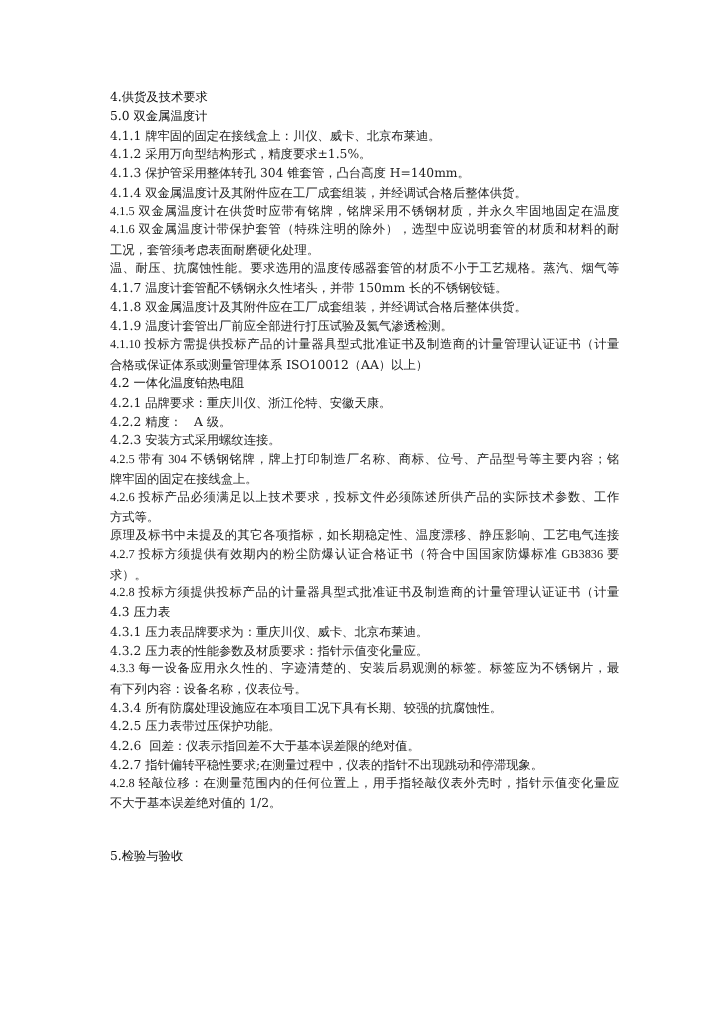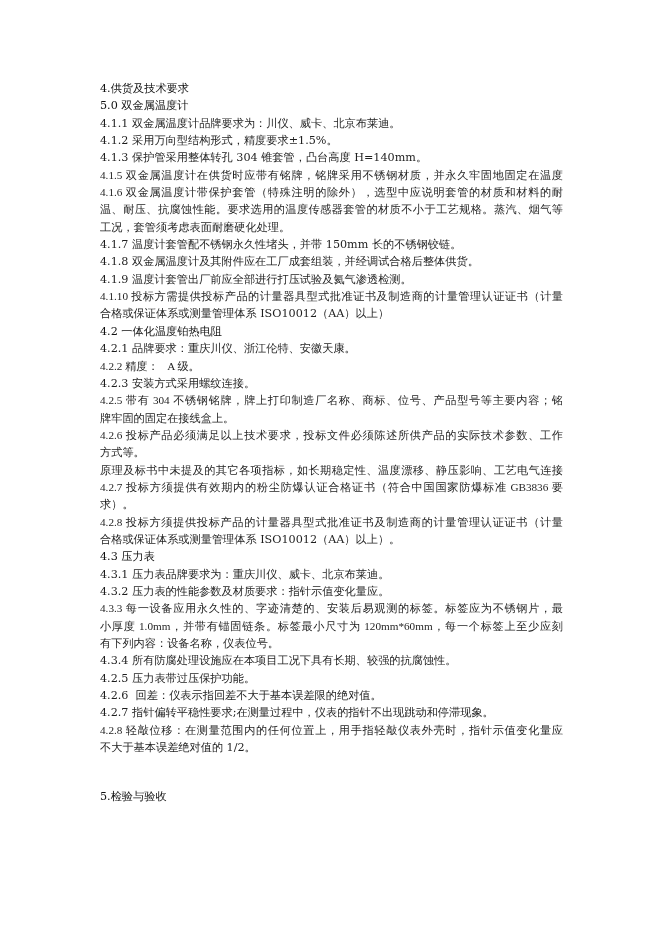--- a/index.html
+++ b/index.html
@@ -33,67 +33,66 @@
   .gap-5 { height: 14px; }
 </style>
 </head>
 <body>
 
 <div class="page">
 
   <span class="line heading">4.供货及技术要求</span>
 
   <span class="line heading">5.0 双金属温度计</span>
-  <span class="line">4.1.1 双金属温度计品牌要求为：川仪、威卡、北京布莱迪。</span>
+  <span class="line">4.1.1 牌牢固的固定在接线盒上：川仪、威卡、北京布莱迪。</span>
   <span class="line">4.1.2 采用万向型结构形式，精度要求±1.5%。</span>
   <span class="line">4.1.3  保护管采用整体转孔 304 锥套管，凸台高度 H=140mm。</span>
+  <span class="line">4.1.4 双金属温度计及其附件应在工厂成套组装，并经调试合格后整体供货。</span>
   <div>
     <span class="line just">4.1.5 双金属温度计在供货时应带有铭牌，铭牌采用不锈钢材质，并永久牢固地固定在温度</span>
   </div>
   <div>
     <span class="line just">4.1.6 双金属温度计带保护套管（特殊注明的除外），选型中应说明套管的材质和材料的耐</span>
+    <span class="line">工况，套管须考虑表面耐磨硬化处理。</span>
     <span class="line just">温、耐压、抗腐蚀性能。要求选用的温度传感器套管的材质不小于工艺规格。蒸汽、烟气等</span>
-    <span class="line">工况，套管须考虑表面耐磨硬化处理。</span>
   </div>
   <span class="line">4.1.7 温度计套管配不锈钢永久性堵头，并带 150mm 长的不锈钢铰链。</span>
   <span class="line">4.1.8 双金属温度计及其附件应在工厂成套组装，并经调试合格后整体供货。</span>
   <span class="line">4.1.9 温度计套管出厂前应全部进行打压试验及氦气渗透检测。</span>
   <div>
     <span class="line just">4.1.10 投标方需提供投标产品的计量器具型式批准证书及制造商的计量管理认证证书（计量</span>
     <span class="line">合格或保证体系或测量管理体系 ISO10012（AA）以上）</span>
   </div>
 
   <span class="line heading">4.2 一体化温度铂热电阻</span>
   <span class="line">4.2.1 品牌要求：重庆川仪、浙江伦特、安徽天康。</span>
-  <span class="line" style="white-space:pre;font-family:Liberation Serif, serif;">4.2.2 精度：   A 级。</span>
+  <span class="line" style="white-space:pre;">4.2.2 精度：   A 级。</span>
   <span class="line">4.2.3 安装方式采用螺纹连接。</span>
   <div>
     <span class="line just">4.2.5 带有 304 不锈钢铭牌，牌上打印制造厂名称、商标、位号、产品型号等主要内容；铭</span>
     <span class="line">牌牢固的固定在接线盒上。</span>
   </div>
   <div>
     <span class="line just">4.2.6 投标产品必须满足以上技术要求，投标文件必须陈述所供产品的实际技术参数、工作</span>
     <span class="line">方式等。</span>
     <span class="line just">原理及标书中未提及的其它各项指标，如长期稳定性、温度漂移、静压影响、工艺电气连接</span>
   </div>
   <div>
     <span class="line just">4.2.7 投标方须提供有效期内的粉尘防爆认证合格证书（符合中国国家防爆标准 GB3836 要</span>
     <span class="line">求）。</span>
   </div>
   <div>
     <span class="line just">4.2.8 投标方须提供投标产品的计量器具型式批准证书及制造商的计量管理认证证书（计量</span>
-    <span class="line">合格或保证体系或测量管理体系 ISO10012（AA）以上）。</span>
   </div>
 
   <span class="line heading">4.3 压力表</span>
   <span class="line">4.3.1 压力表品牌要求为：重庆川仪、威卡、北京布莱迪。</span>
   <span class="line">4.3.2 压力表的性能参数及材质要求：指针示值变化量应。</span>
   <div>
     <span class="line just">4.3.3 每一设备应用永久性的、字迹清楚的、安装后易观测的标签。标签应为不锈钢片，最</span>
-    <span class="line just">小厚度 1.0mm，并带有锚固链条。标签最小尺寸为 120mm*60mm，每一个标签上至少应刻</span>
     <span class="line">有下列内容：设备名称，仪表位号。</span>
   </div>
   <span class="line">4.3.4 所有防腐处理设施应在本项目工况下具有长期、较强的抗腐蚀性。</span>
   <span class="line">4.2.5 压力表带过压保护功能。</span>
   <span class="line" style="white-space:pre;">4.2.6  回差：仪表示指回差不大于基本误差限的绝对值。</span>
   <span class="line">4.2.7 指针偏转平稳性要求;在测量过程中，仪表的指针不出现跳动和停滞现象。</span>
   <div>
     <span class="line just">4.2.8 轻敲位移：在测量范围内的任何位置上，用手指轻敲仪表外壳时，指针示值变化量应</span>
     <span class="line">不大于基本误差绝对值的 1/2。</span>
   </div>

